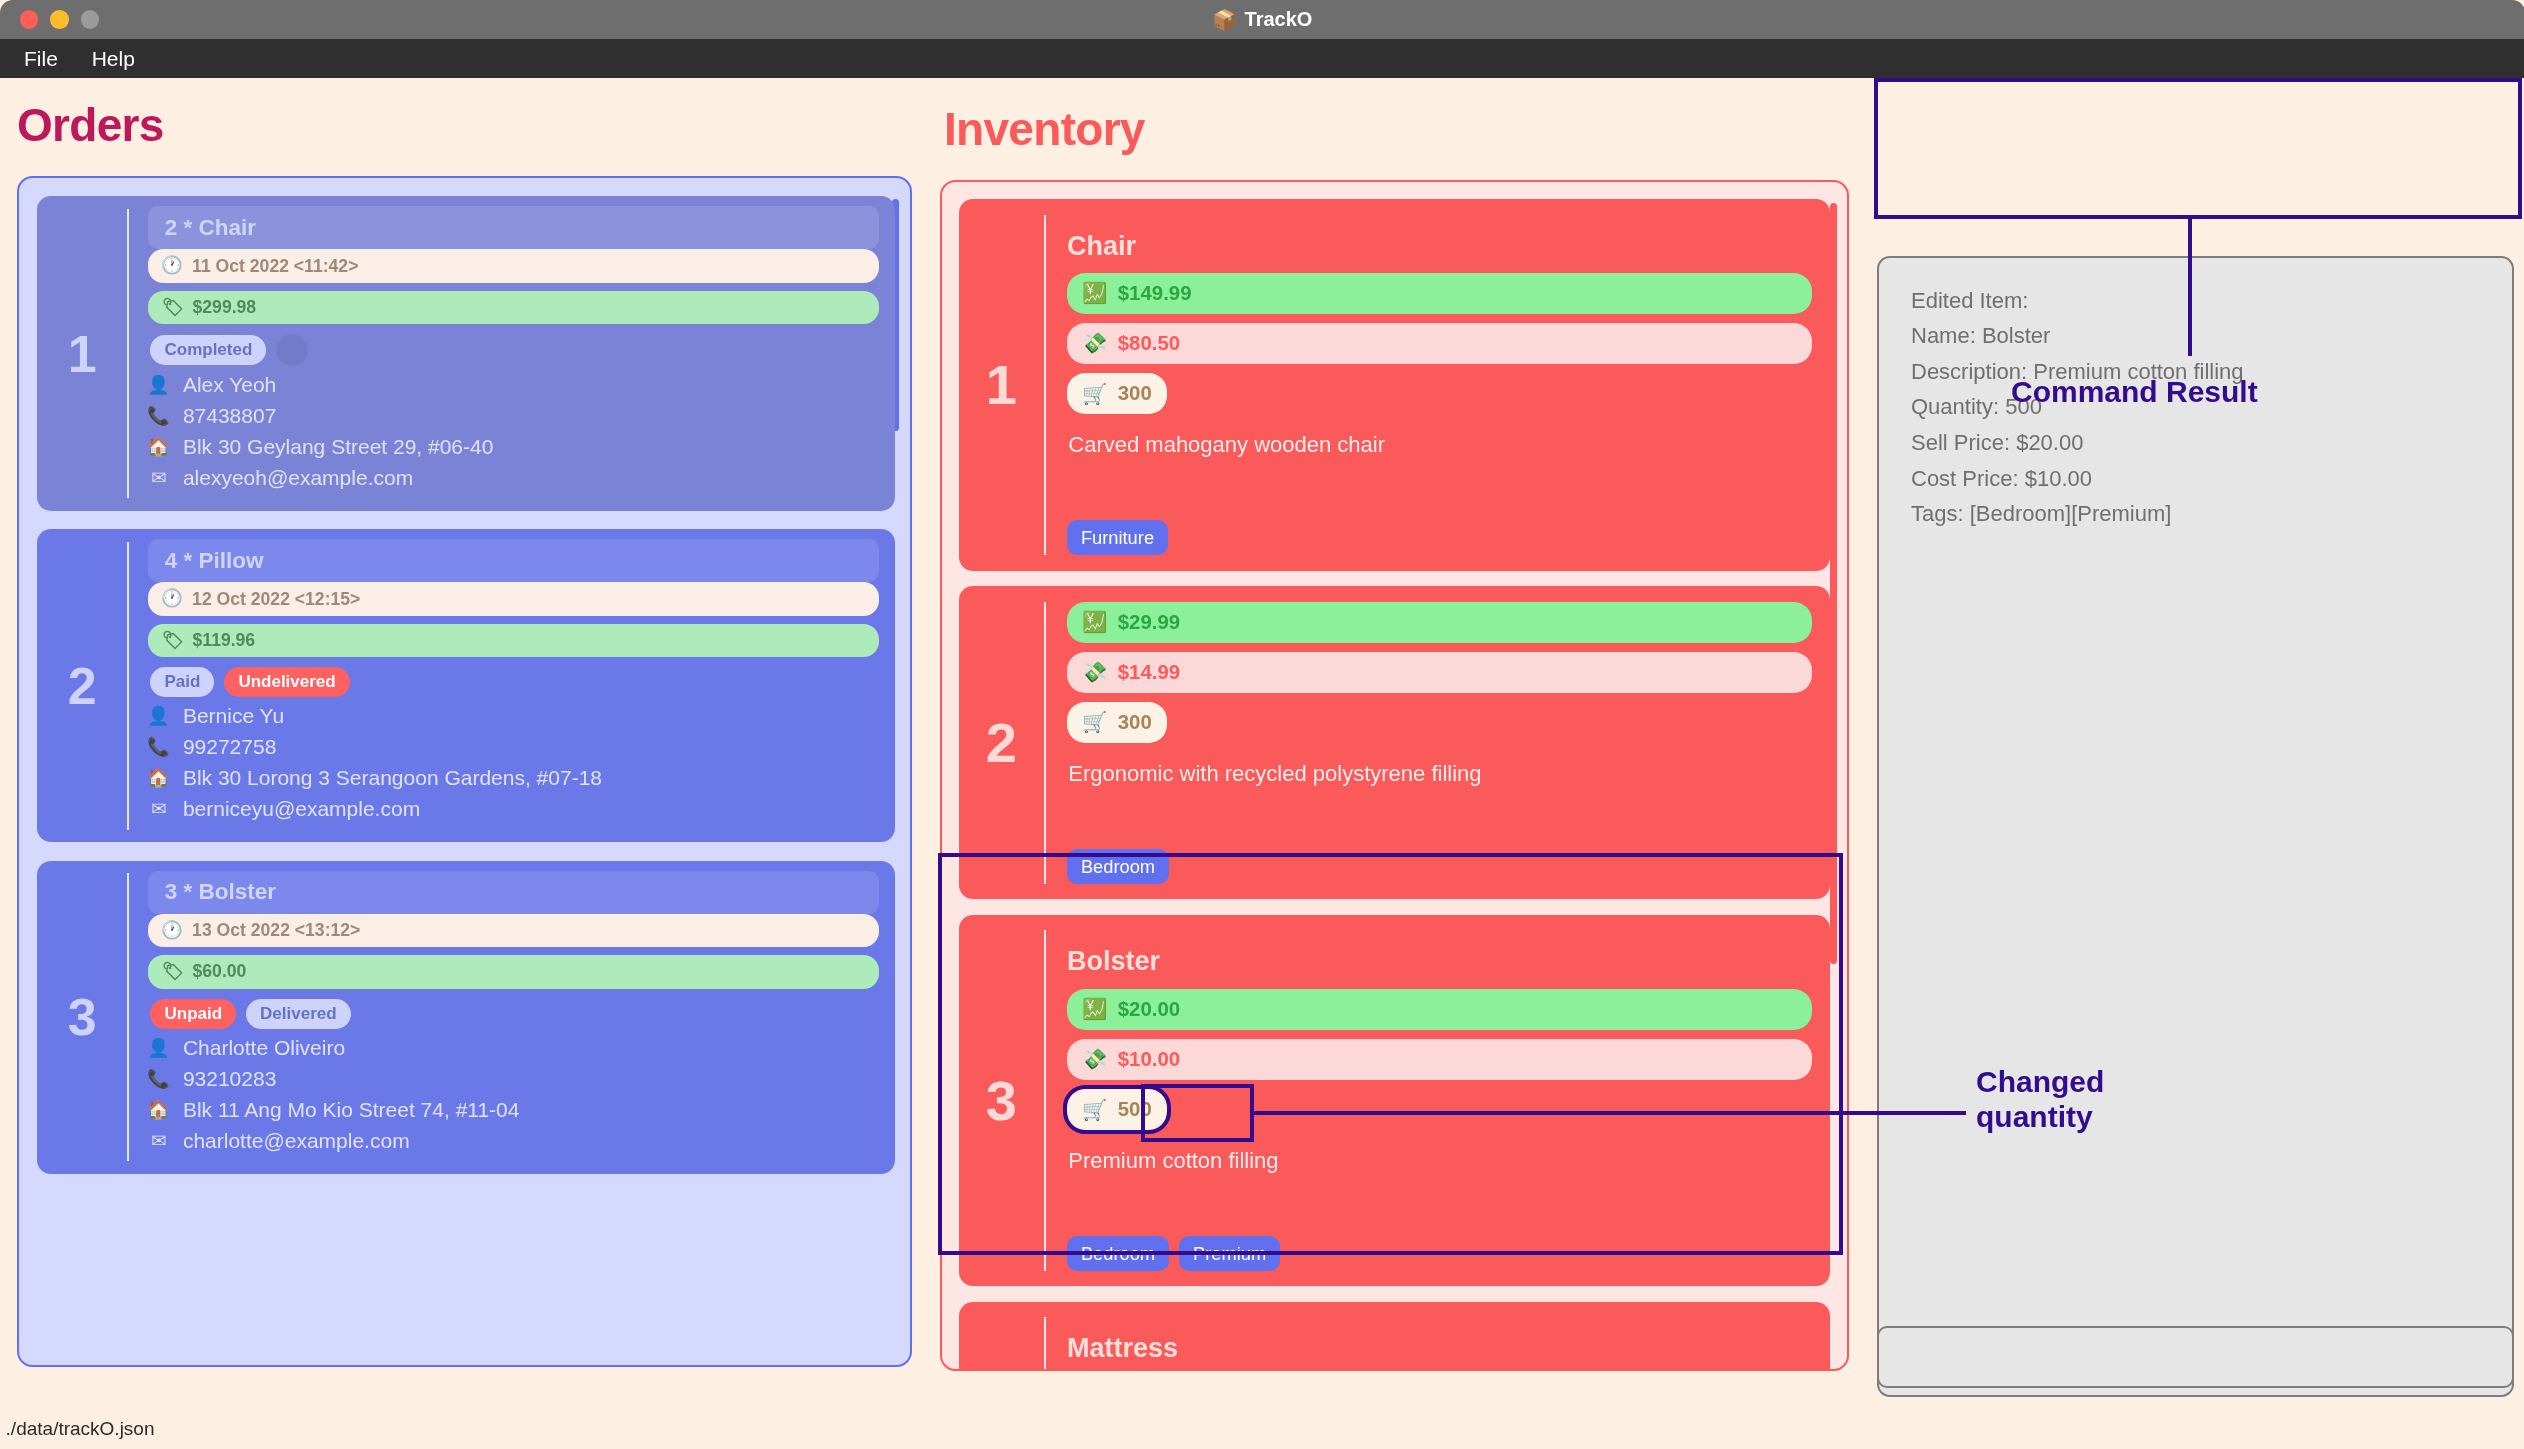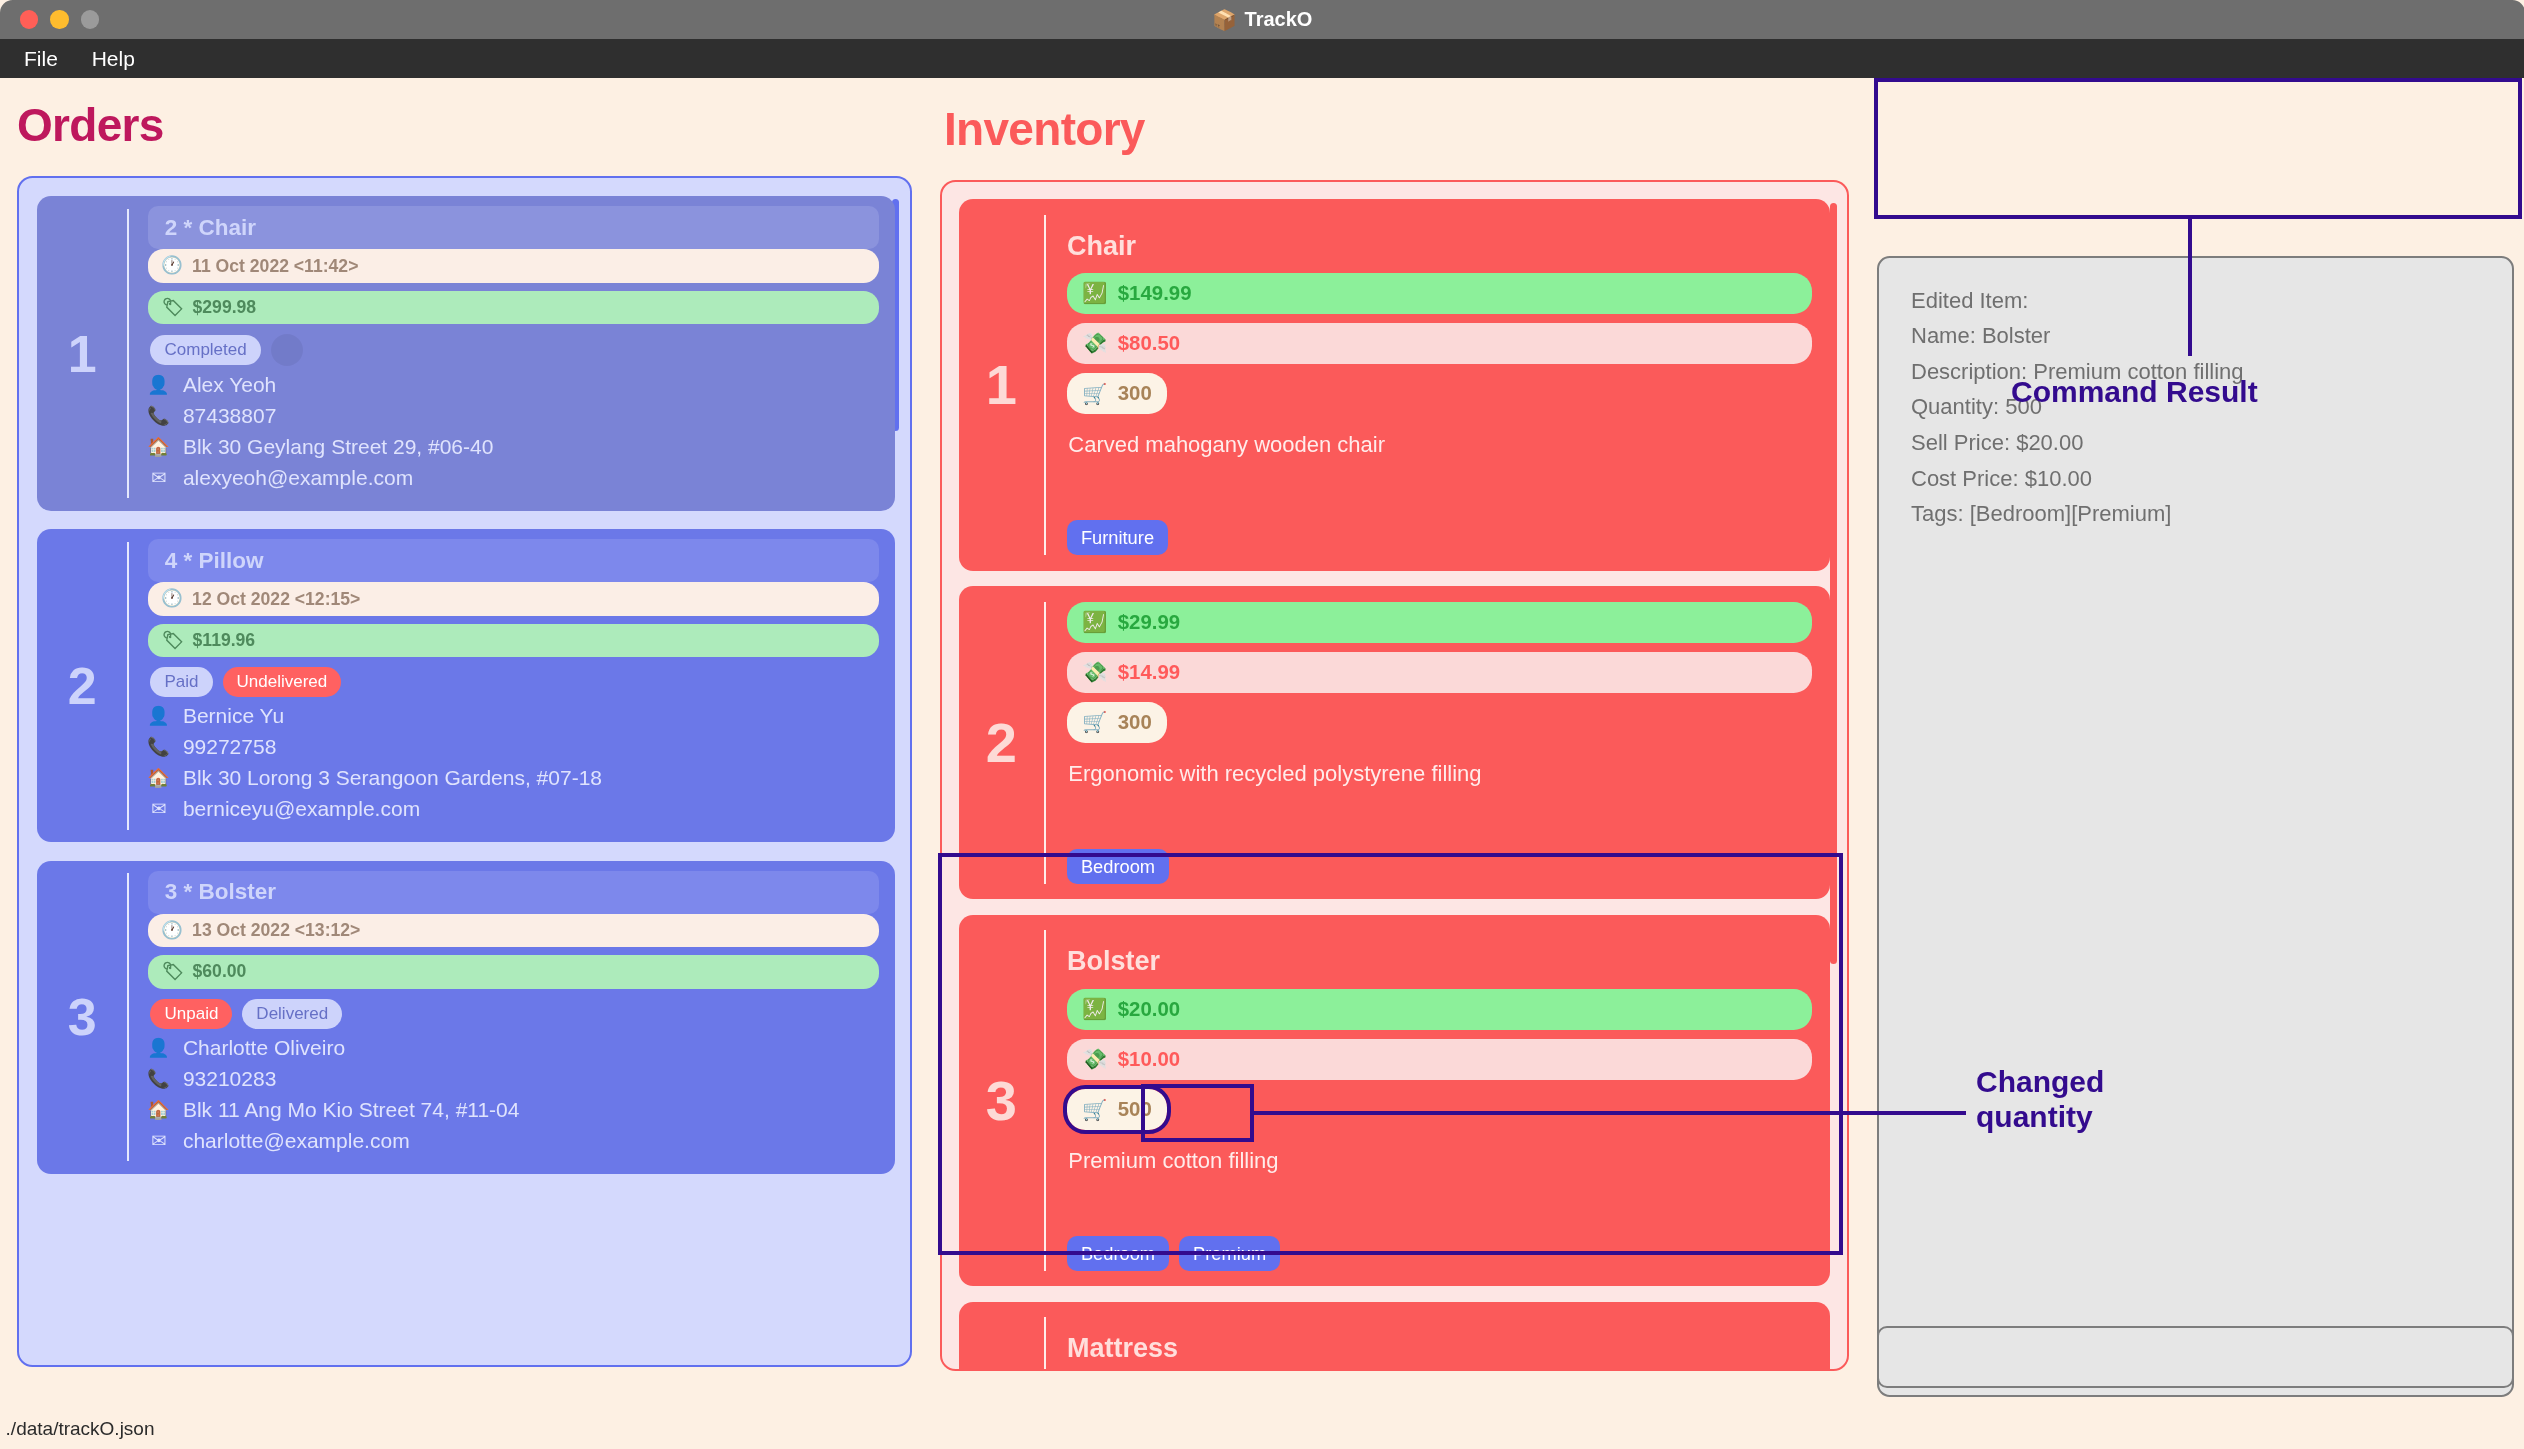--- a/index.html
+++ b/index.html
@@ -101,21 +101,21 @@
     display: flex; align-items: center; gap: 8.5px;
     font-size: 17.6px; font-weight: bold;
     margin-bottom: 7.7px;
   }
   .pill.date { background: #fbeee6; color: #a08878; }
   .pill.price { background: #adebbb; color: #4e8a5c; }
   .pill-ico { font-size: 17.6px; line-height: 1; }
   .badges { display: flex; gap: 10px; margin: 10px 0 7px 2.8px; align-items: center; }
   .badge {
     border-radius: 15.5px; padding: 5px 14px;
-    font-size: 17px; font-weight: normal; text-align: right;
+    font-size: 17px; font-weight: bold; text-align: right;
   }
   .badge.neutral { background: #cdd3fb; color: #6670c6; }
   .badge.danger { background: #ff6161; color: #ffffff; }
   .badge.ghost { width: 32px; height: 32px; border-radius: 50%; background: rgba(0,0,0,0.06); padding: 0; }
   .contact { margin-top: 4.2px; }
   .contact-row {
     display: flex; align-items: center; gap: 12.7px;
     color: #dfe3fd; font-size: 21px; margin-bottom: 7px;
   }
   .cicon { width: 22.5px; display: inline-block; text-align: center; font-size: 18.3px; color: #dfe3fd; }

